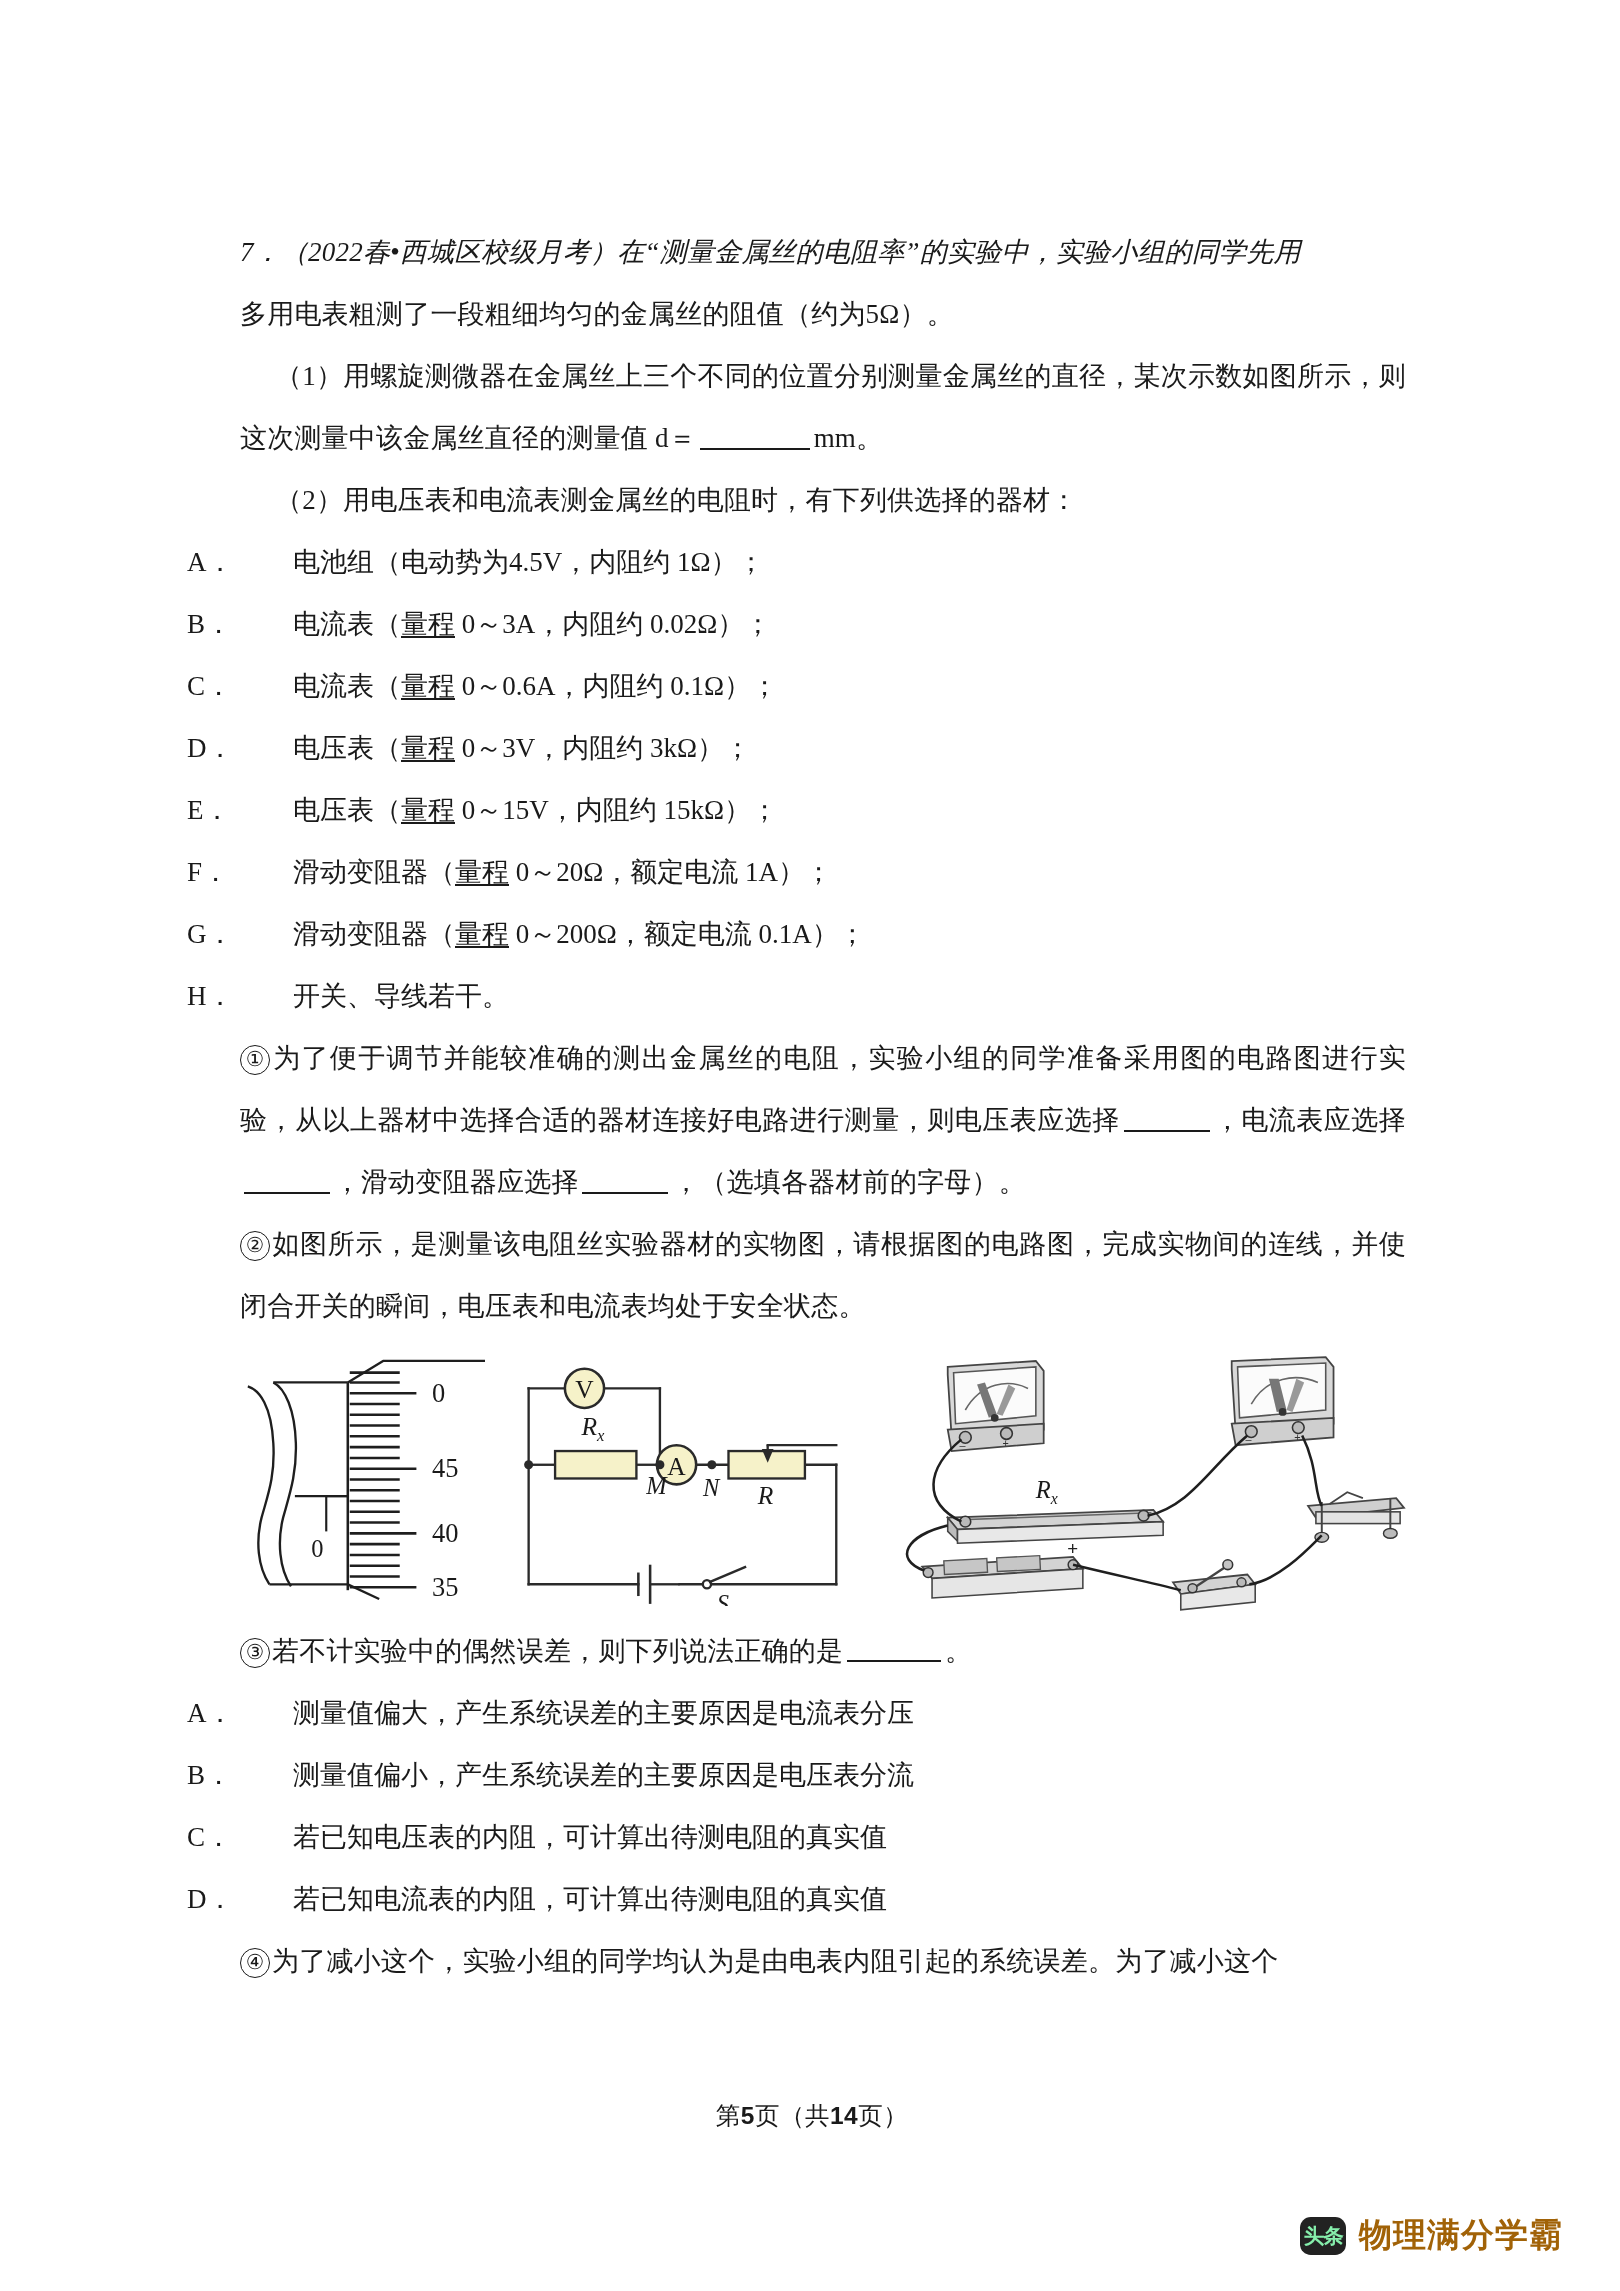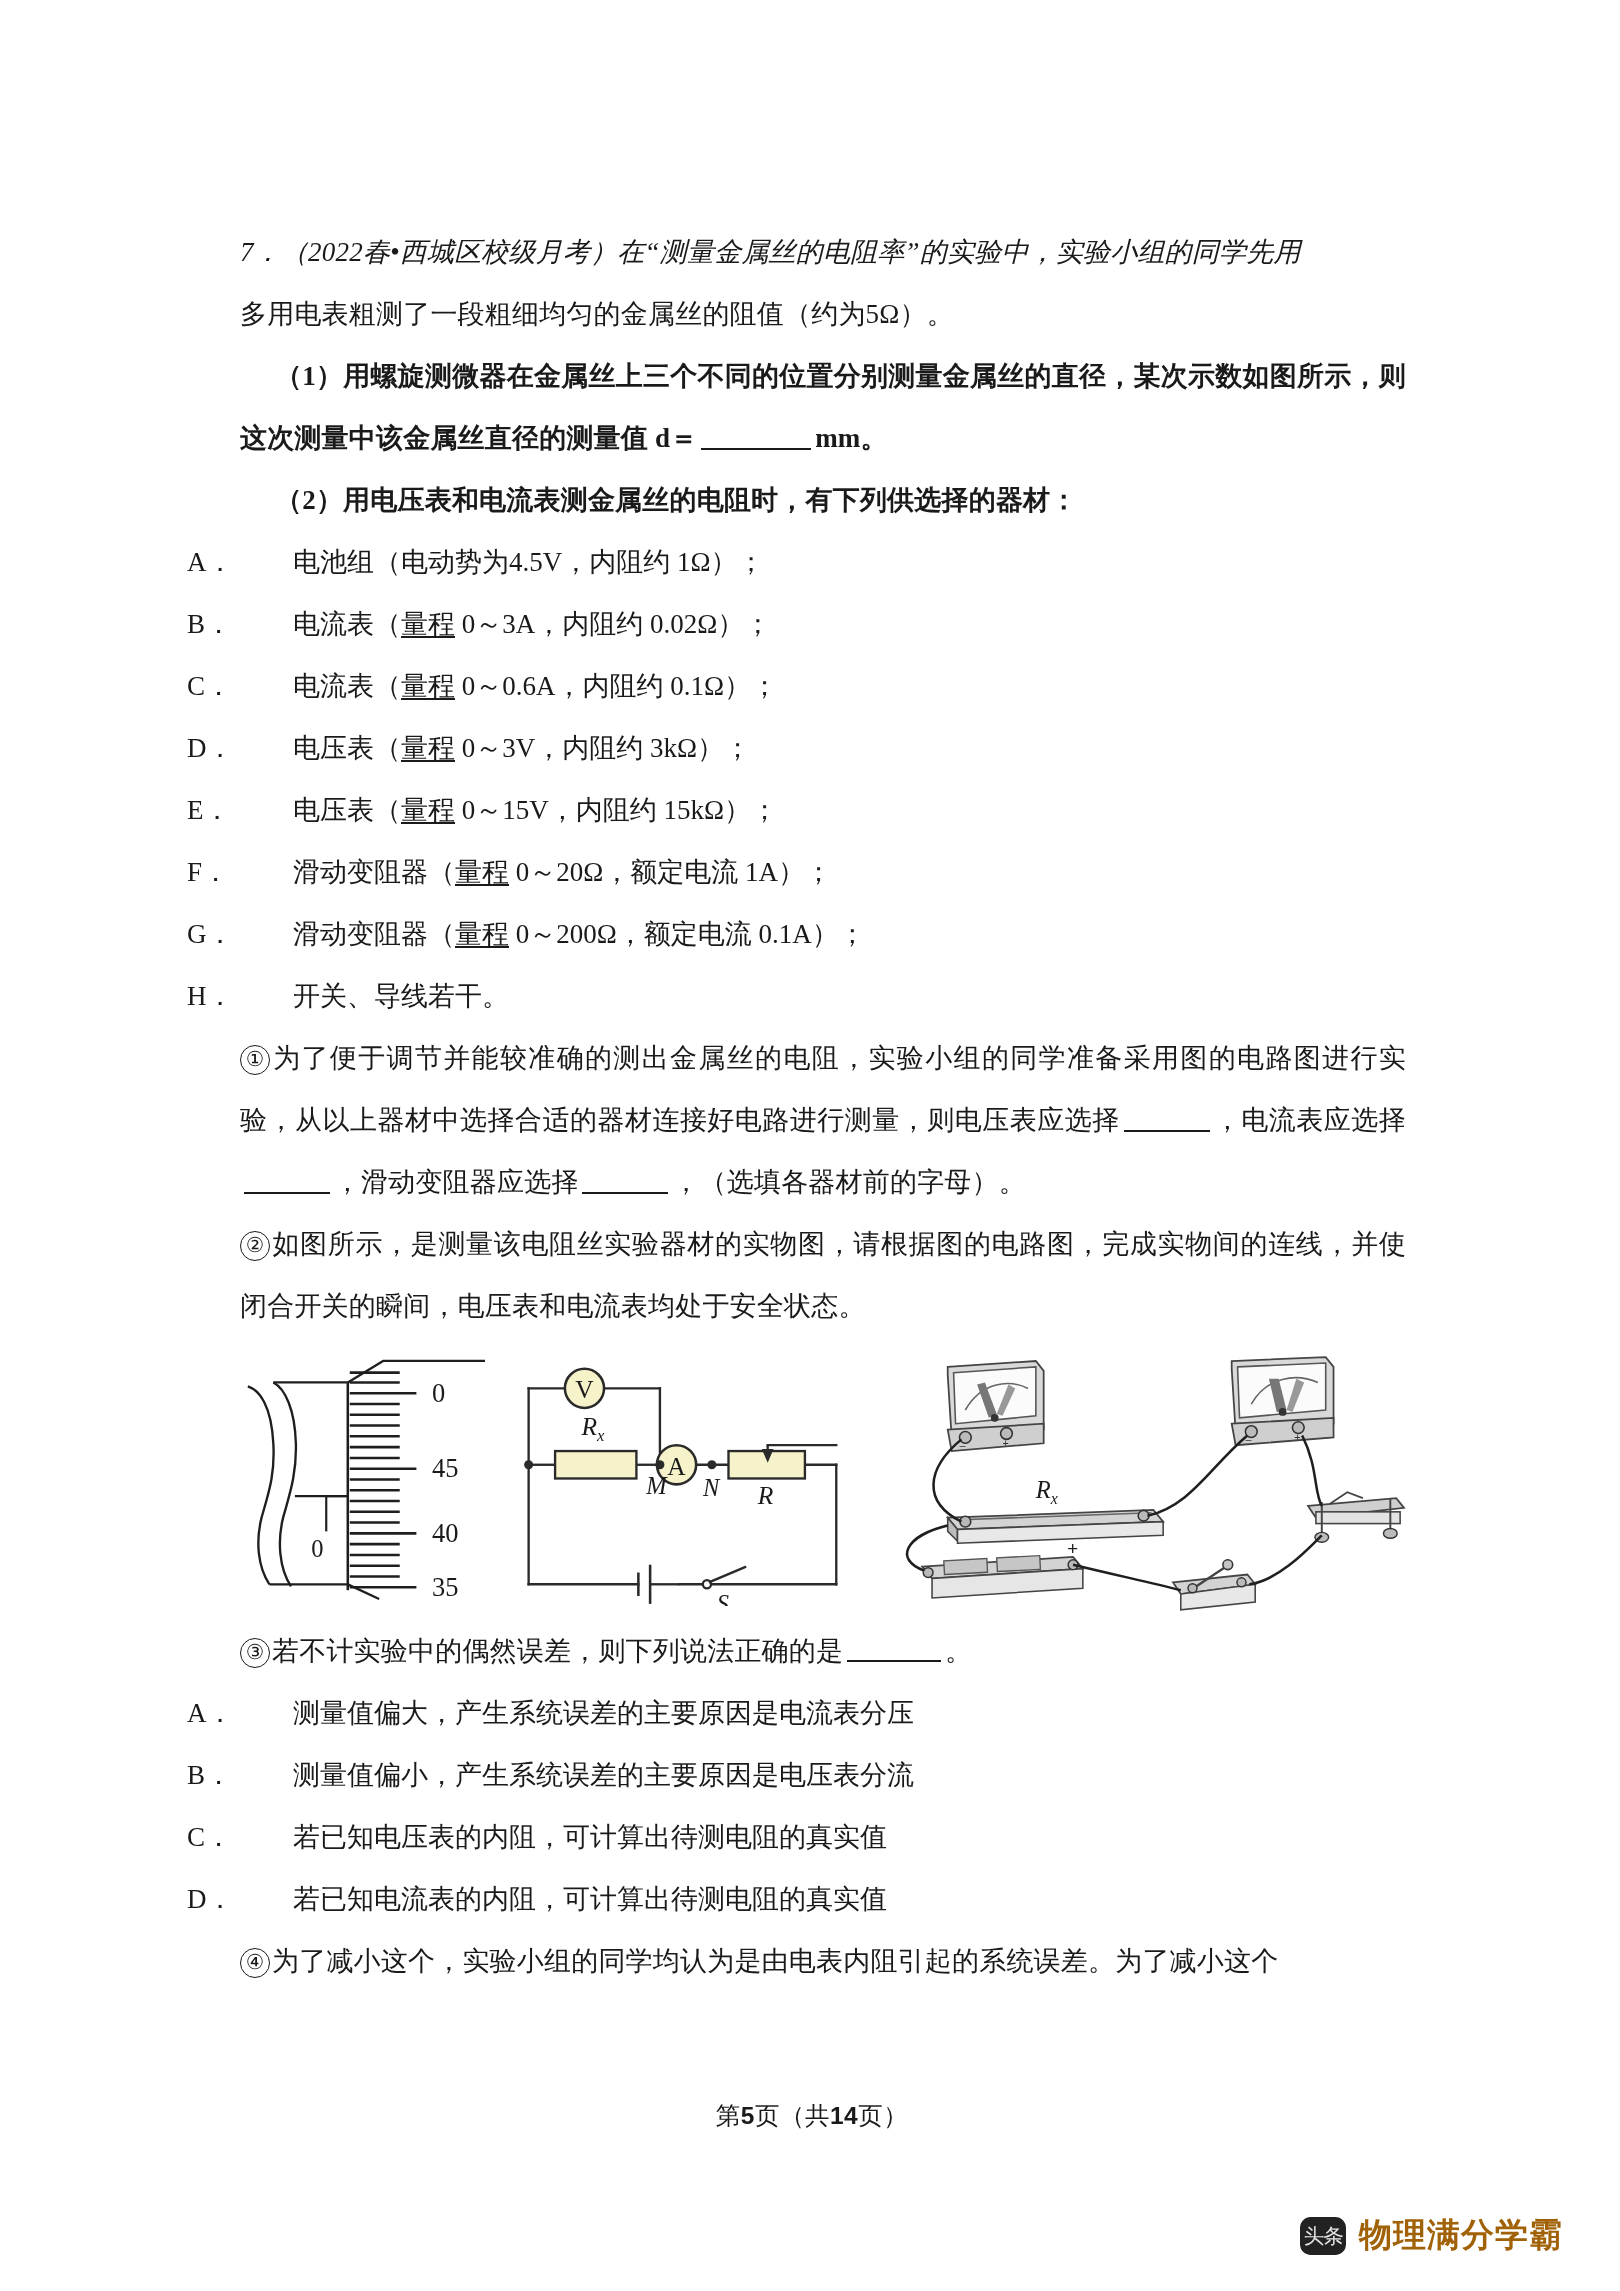--- a/index.html
+++ b/index.html
@@ -42,21 +42,20 @@
   }
   .q-head .qnum {
     font-family: "Liberation Serif", serif;
   }
   .hang {
     padding-left: 43px;
     text-indent: -43px;
   }
   .indent1 {
     text-indent: 35px;
-    font-weight: bold;
   }
   .opt {
     font-size: 27px;
     line-height: 62px;
     padding-left: 53px;
     text-indent: -53px;
   }
   .opt .lbl {
     display: inline-block;
     min-width: 53px;
@@ -120,23 +119,23 @@
     display: flex;
     align-items: center;
     gap: 12.7px;
     font-family: "Liberation Sans", "DejaVu Sans", sans-serif;
   }
   .wm-logo {
     width: 46px;
     height: 38px;
     border-radius: 10.8px;
     background: #222;
-    color: #e5e5e5;
+    color: #86efac;
     font-size: 20.6px;
-    font-weight: normal;
+    font-weight: bold;
     display: flex;
     align-items: center;
     justify-content: center;
     letter-spacing: -1px;
   }
   .wm-text {
     font-size: 33px;
     font-weight: bold;
     color: #a16207;
     letter-spacing: 1px;

